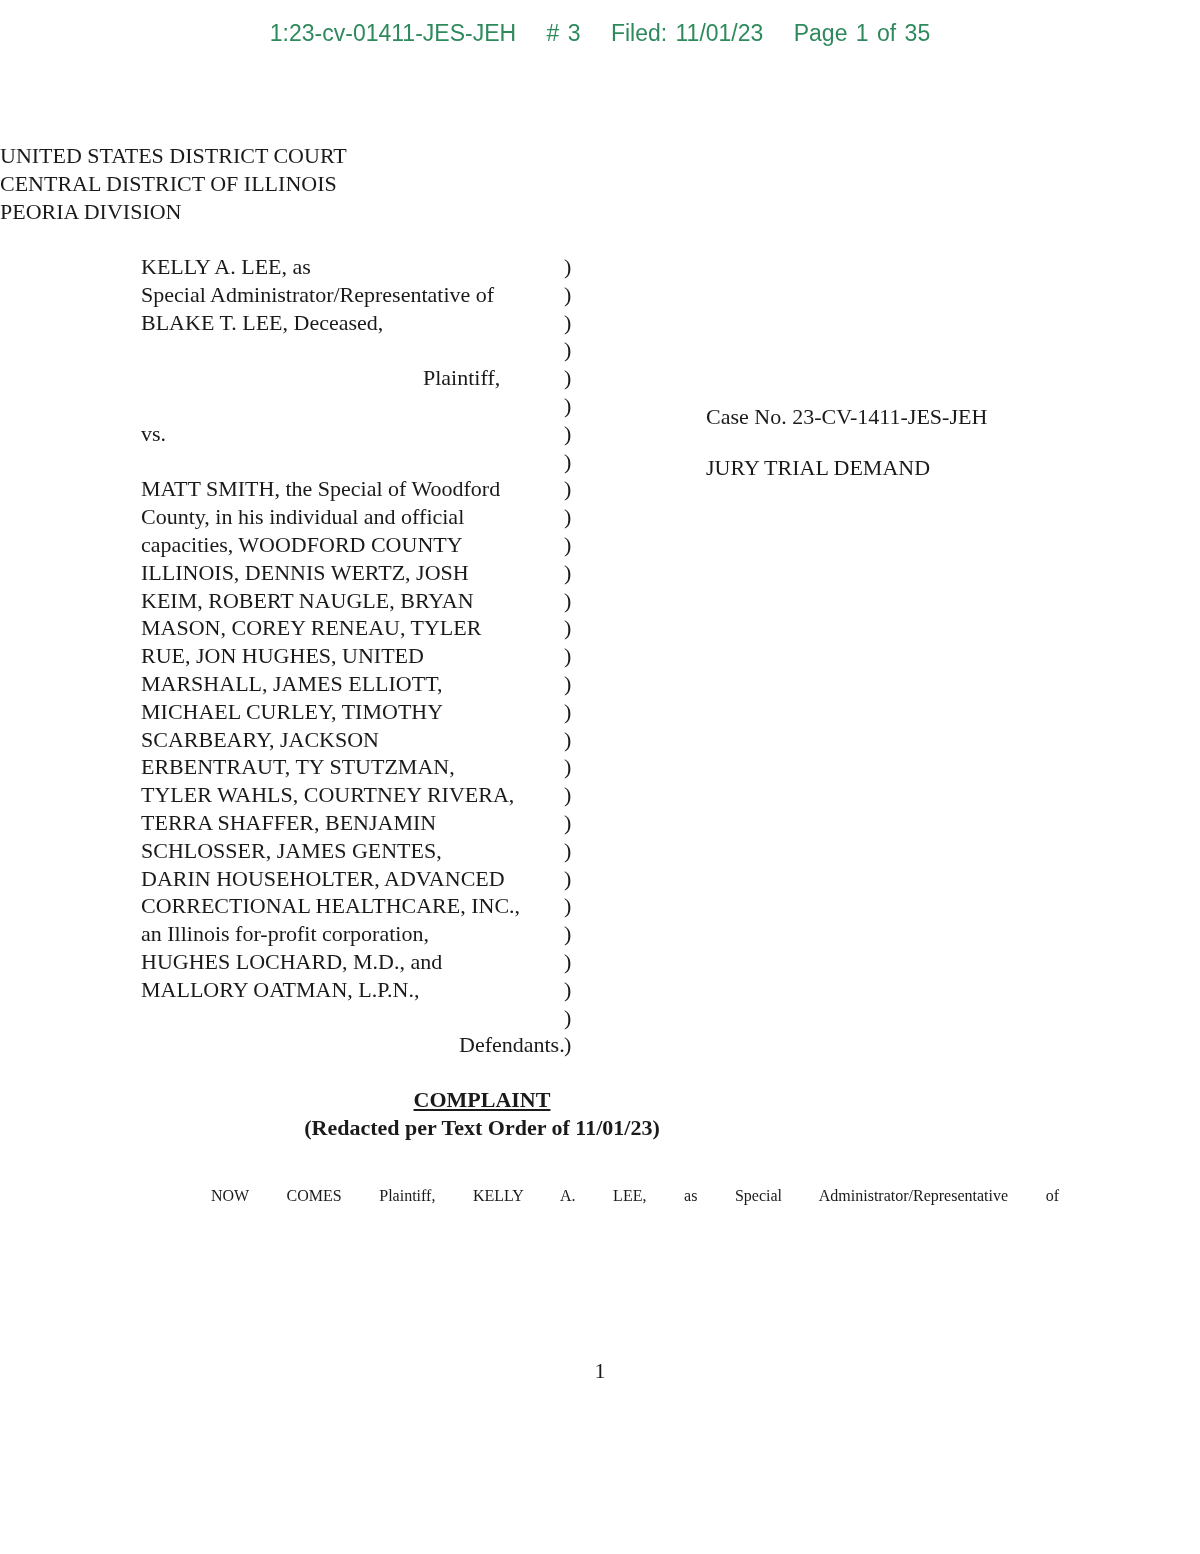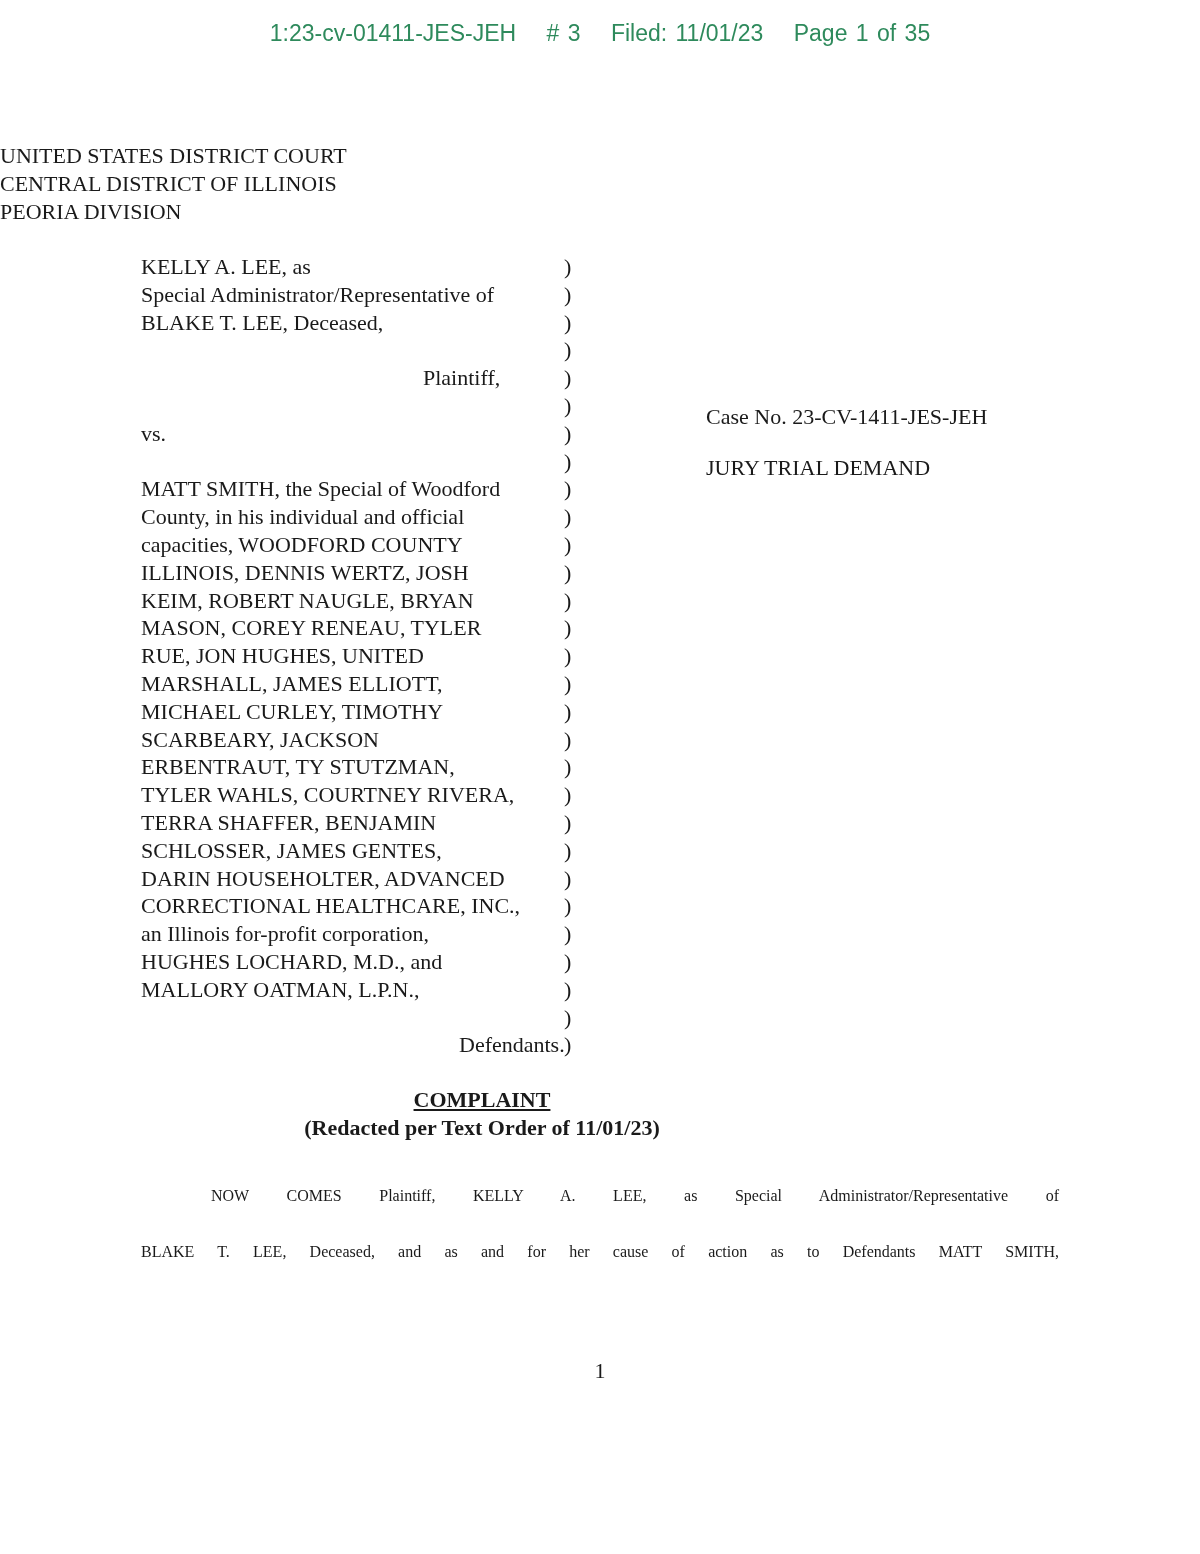--- a/index.html
+++ b/index.html
@@ -157,16 +157,15 @@
 <div class="right-col case-no">Case No. 23-CV-1411-JES-JEH</div>
 <div class="right-col jury">JURY TRIAL DEMAND</div>
 
 <div class="title-block">
   <div><span class="t">COMPLAINT</span></div>
   <div>(Redacted per Text Order of 11/01/23)</div>
 </div>
 
 <div class="body-text">
   <div style="text-indent:70px">NOW COMES Plaintiff, KELLY A. LEE, as Special Administrator/Representative of</div>
-  <div>BLAKE T. LEE, Deceased, and as and for her cause of action as to Defendants MATT SMITH,</div>
 </div>
 
 <div class="page-num">1</div>
 
 </body></html>

